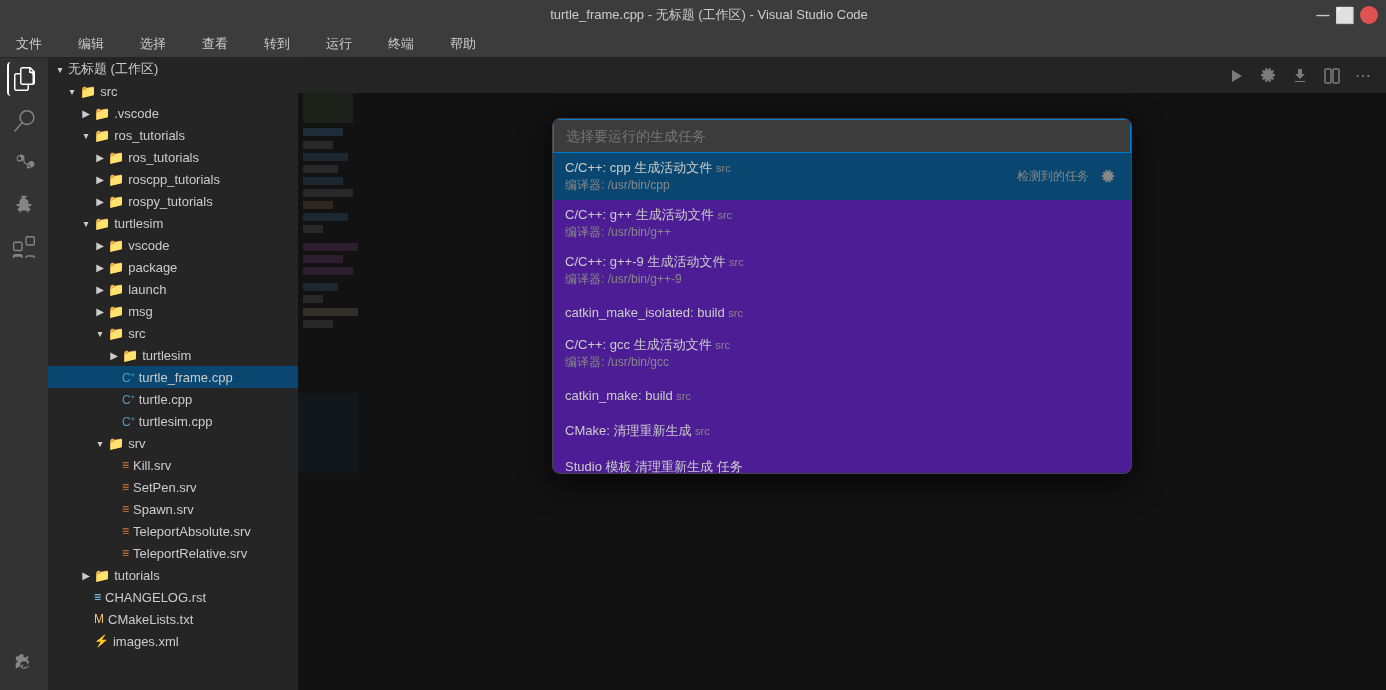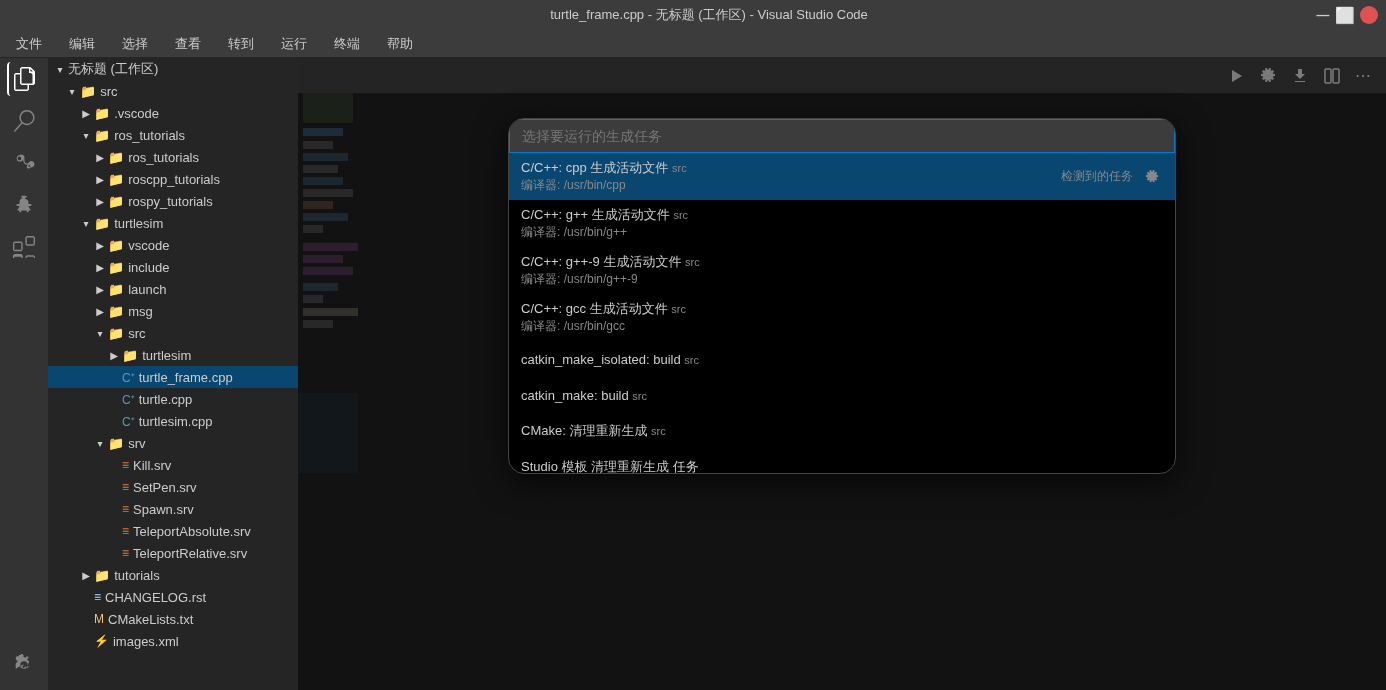--- a/index.html
+++ b/index.html
@@ -45,21 +45,21 @@
     .titlebar-btn.min { color: #cccccc; font-size: 18px; }
     .titlebar-btn.max { color: #cccccc; }
 
     
     .menubar {
       background: #3c3c3c;
       height: 28px;
       display: flex;
       align-items: center;
       padding: 0 8px;
-      gap: 11px;
+      gap: 20px;
       border-bottom: 1px solid #252525;
     }
     .menubar-item {
       padding: 2px 8px;
       cursor: pointer;
       border-radius: 3px;
       color: #cccccc;
       font-size: 13px;
     }
 
@@ -184,24 +184,24 @@
       left: 0;
       right: 0;
       bottom: 0;
       background: rgba(0,0,0,0.4);
       display: flex;
       justify-content: center;
       padding-top: 60px;
       z-index: 100;
     }
     .command-palette {
-      background: #000000;
+      background: #4c1d95;
       border: 1px solid #454545;
-      width: 668px;
-      border-radius: 16px;
+      width: 580px;
+      border-radius: 8px;
       overflow: hidden;
       box-shadow: 0 8px 32px rgba(0,0,0,0.7);
       height: fit-content;
     }
     .command-input {
       width: 100%;
       background: #3c3c3c;
       border: 1px solid #007acc;
       color: #cccccc;
       padding: 8px 12px;
@@ -397,21 +397,21 @@
 
       <div class="tree-item" style="padding-left:44px;">
         <span class="tree-arrow">▶</span>
         <span style="color:#dcb67a;margin-right:4px;">📁</span>
         <span>vscode</span>
       </div>
 
       <div class="tree-item" style="padding-left:44px;">
         <span class="tree-arrow">▶</span>
         <span style="color:#dcb67a;margin-right:4px;">📁</span>
-        <span>include</span>
+        <span>package</span>
       </div>
 
       <div class="tree-item" style="padding-left:44px;">
         <span class="tree-arrow">▶</span>
         <span style="color:#dcb67a;margin-right:4px;">📁</span>
         <span>launch</span>
       </div>
 
       <div class="tree-item" style="padding-left:44px;">
         <span class="tree-arrow">▶</span>
@@ -618,31 +618,31 @@
               <span class="command-item-title">
                 C/C++: g++-9 生成活动文件 <span style="color:#888;font-size:11px;">src</span>
               </span>
               <span class="command-item-sub">编译器: /usr/bin/g++-9</span>
             </div>
           </div>
 
           <div class="command-item">
             <div class="command-item-left">
               <span class="command-item-title">
+                catkin_make_isolated: build <span style="color:#888;font-size:11px;">src</span>
+              </span>
+            </div>
+          </div>
+
+          <div class="command-item">
+            <div class="command-item-left">
+              <span class="command-item-title">
                 C/C++: gcc 生成活动文件 <span style="color:#888;font-size:11px;">src</span>
               </span>
               <span class="command-item-sub">编译器: /usr/bin/gcc</span>
-            </div>
-          </div>
-
-          <div class="command-item">
-            <div class="command-item-left">
-              <span class="command-item-title">
-                catkin_make_isolated: build <span style="color:#888;font-size:11px;">src</span>
-              </span>
             </div>
           </div>
 
           <div class="command-item">
             <div class="command-item-left">
               <span class="command-item-title">
                 catkin_make: build <span style="color:#888;font-size:11px;">src</span>
               </span>
             </div>
           </div>

